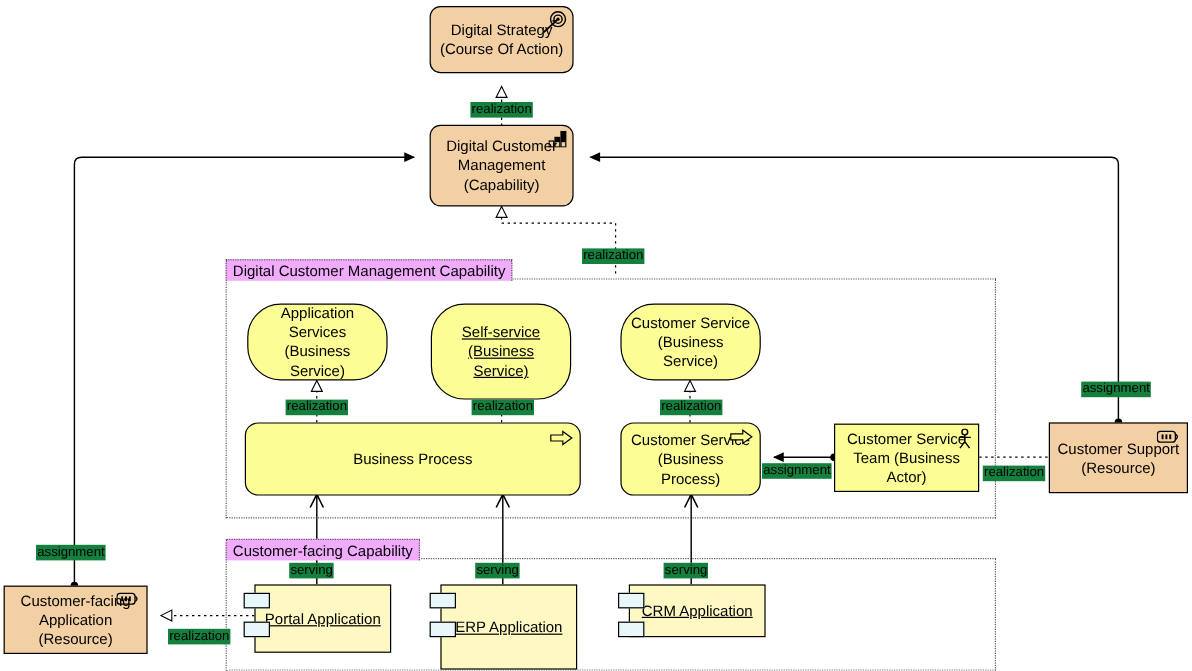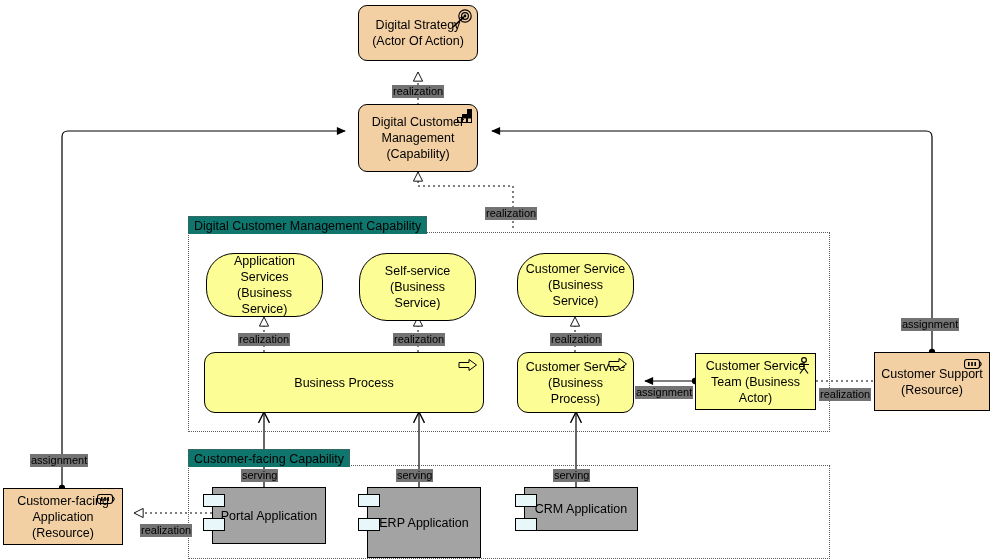--- a/index.html
+++ b/index.html
@@ -41,21 +41,22 @@
     padding: 0 6px;
     white-space: pre-line;
   }
   .motiv {
     background: #f2d0a4;
   }
   .biz {
     background: #fdfd96;
   }
   .app {
-    background: #a3a3a3;
+    background: #fef9c3;
+    text-decoration: underline;
   }
   .round-lg {
     border-radius: 9px;
   }
   .stadium {
     border-radius: 28px;
   }
   .proc {
     border-radius: 11px;
   }
@@ -63,33 +64,33 @@
     position: absolute;
     box-sizing: border-box;
     border: 1px dotted #5a5a5a;
     background: transparent;
   }
   .group-tab {
     position: absolute;
     box-sizing: border-box;
     border: 1px dotted #5a5a5a;
     border-bottom: none;
-    background: #0f766e;
+    background: #f0abfc;
     font-size: 12.5px;
     line-height: 15px;
     color: #000000;
     padding: 2px 5px 0 5px;
     white-space: nowrap;
   }
   .edge-label {
     position: absolute;
     font-size: 11px;
     line-height: 13px;
     color: #000000;
-    background: #737373;
+    background: #15803d;
     padding: 0 1px;
     white-space: nowrap;
   }
   .icon {
     position: absolute;
     pointer-events: none;
   }
   .comp-bar {
     position: absolute;
     box-sizing: border-box;
@@ -176,21 +177,21 @@
     <span>Digital Customer Management Capability</span>
   </div>
 
   <div class="group" style="left:188px; top:465px; width:642px; height:94px;"></div>
   <div class="group-tab" style="left:188px; top:449px;">
     <span>Customer-facing Capability</span>
   </div>
 
   <div class="node motiv round-lg" style="left:358px; top:5px; width:120px; height:56px;">
     <span class="label">Digital Strategy
-(Actor Of Action)</span>
+(Course Of Action)</span>
     <svg class="icon" style="right:4px; top:3px;" width="22" height="20" viewBox="0 0 22 20">
       <circle cx="14" cy="7" r="6.2" fill="none" stroke="#000000" stroke-width="1.2"></circle>
       <circle cx="14" cy="7" r="3.4" fill="none" stroke="#000000" stroke-width="1.2"></circle>
       <circle cx="14" cy="7" r="1.4" fill="#000000"></circle>
       <path d="M 2 18 L 12.2 8.6" stroke="#000000" stroke-width="1.6" fill="none"></path>
       <path d="M 13.6 7.2 L 8.6 8.2 L 12.4 10.2 z" fill="#000000"></path>
     </svg>
   </div>
 
   <div class="node motiv round-lg" style="left:358px; top:104px; width:120px; height:68px;">
@@ -204,21 +205,21 @@
       <rect x="10.5" y="0.5" width="4" height="13" fill="none" stroke="#000000" stroke-width="1"></rect>
       <rect x="10.5" y="0.5" width="4" height="9" fill="#000000"></rect>
     </svg>
   </div>
 
   <div class="node biz stadium" style="left:206px; top:253px; width:117px; height:64px;">
     <span class="label">Application Services
 (Business Service)</span>
   </div>
 
-  <div class="node biz stadium" style="left:359px; top:253px; width:117px; height:68px;">
+  <div class="node biz stadium" style="left:359px; top:253px; width:117px; height:80px;text-decoration:underline;">
     <span class="label">Self-service
 (Business Service)</span>
   </div>
 
   <div class="node biz stadium" style="left:517px; top:253px; width:117px; height:64px;">
     <span class="label">Customer Service
 (Business Service)</span>
   </div>
 
   <div class="node biz proc" style="left:204px; top:352px; width:280px; height:61px;">

